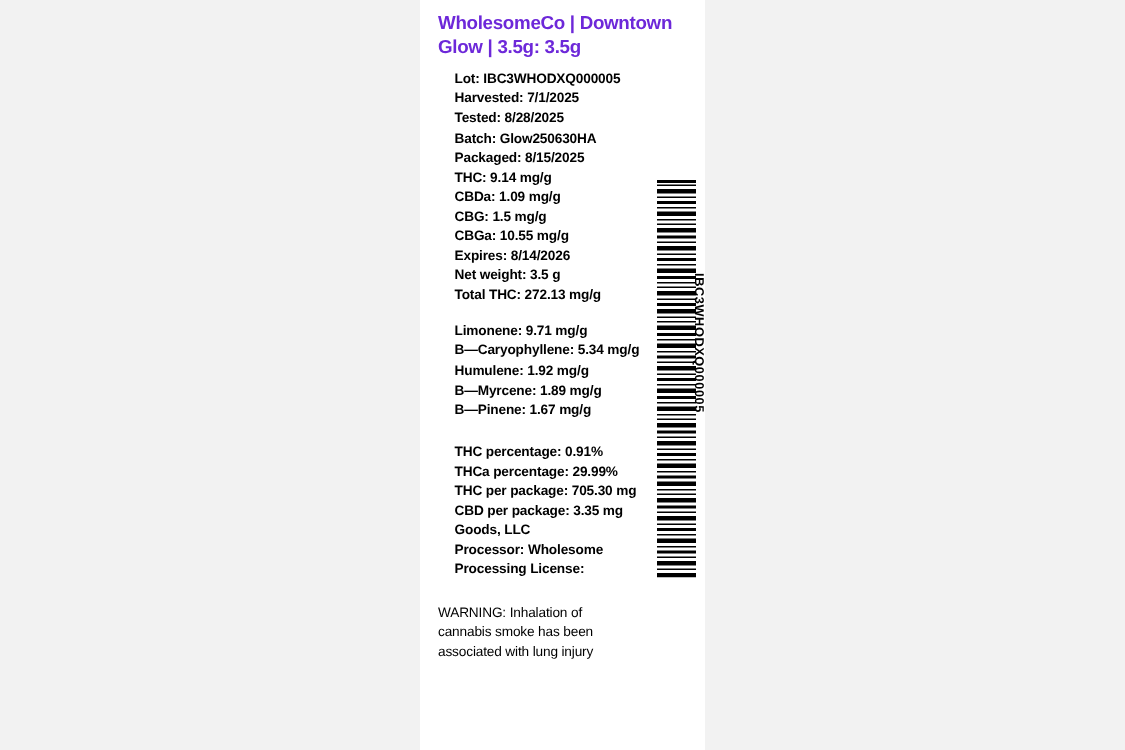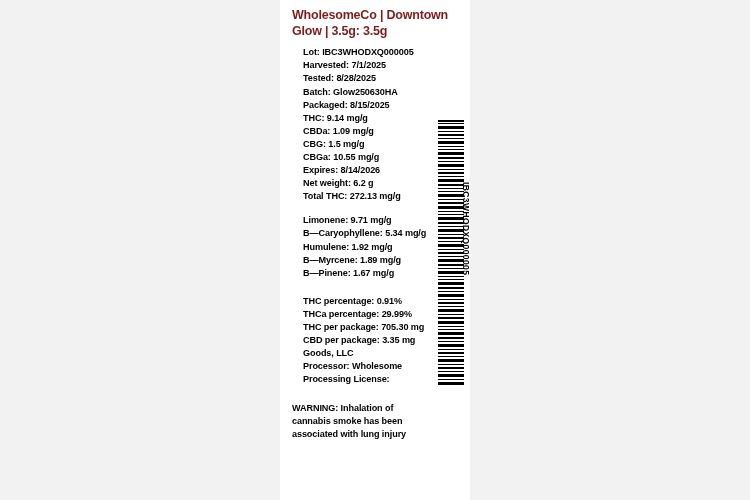--- a/index.html
+++ b/index.html
@@ -28,21 +28,21 @@
   }
   .label-inner {
     position: absolute;
     left: 12px;
     top: 8px;
     width: 172px;
   }
   .title {
     font-size: 12.5px;
     font-weight: bold;
-    color: #7f1d1d;
+    color: #6d28d9;
     line-height: 1.25;
     letter-spacing: -0.2px;
     margin-bottom: 7px;
   }
   .facts {
     font-size: 9.1px;
     font-weight: bold;
     color: #000;
     line-height: 1.44;
     letter-spacing: -0.1px;
@@ -52,21 +52,21 @@
     margin-left: 11px;
   }
   .block-gap {
     height: 11px;
   }
   .block-gap-lg {
     height: 15px;
   }
   .warning {
     font-size: 9.1px;
-    font-weight: bold;
+    font-weight: normal;
     color: #000;
     line-height: 1.44;
     letter-spacing: -0.1px;
     width: 120px;
   }
   
   .barcode-wrap {
     position: absolute;
     left: 438px;
     top: 120px;
@@ -107,21 +107,21 @@
         <div>Lot: IBC3WHODXQ000005</div>
         <div>Harvested: 7/1/2025</div>
         <div>Tested: 8/28/2025</div>
         <div>Batch: Glow250630HA</div>
         <div>Packaged: 8/15/2025</div>
         <div>THC: 9.14 mg/g</div>
         <div>CBDa: 1.09 mg/g</div>
         <div>CBG: 1.5 mg/g</div>
         <div>CBGa: 10.55 mg/g</div>
         <div>Expires: 8/14/2026</div>
-        <div>Net weight: 6.2 g</div>
+        <div>Net weight: 3.5 g</div>
         <div>Total THC: 272.13 mg/g</div>
       </div>
 
       <div class="block-gap"></div>
 
       <div class="facts">
         <div>Limonene: 9.71 mg/g</div>
         <div>B—Caryophyllene: 5.34 mg/g</div>
         <div>Humulene: 1.92 mg/g</div>
         <div>B—Myrcene: 1.89 mg/g</div>

